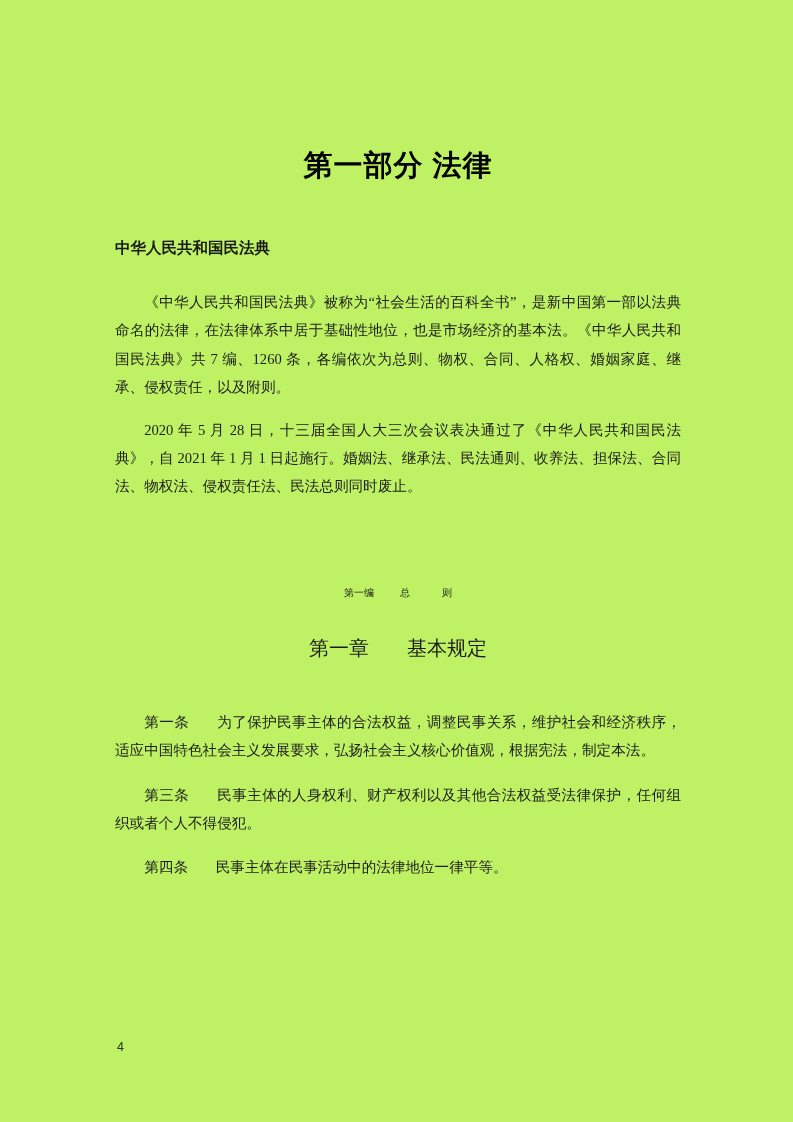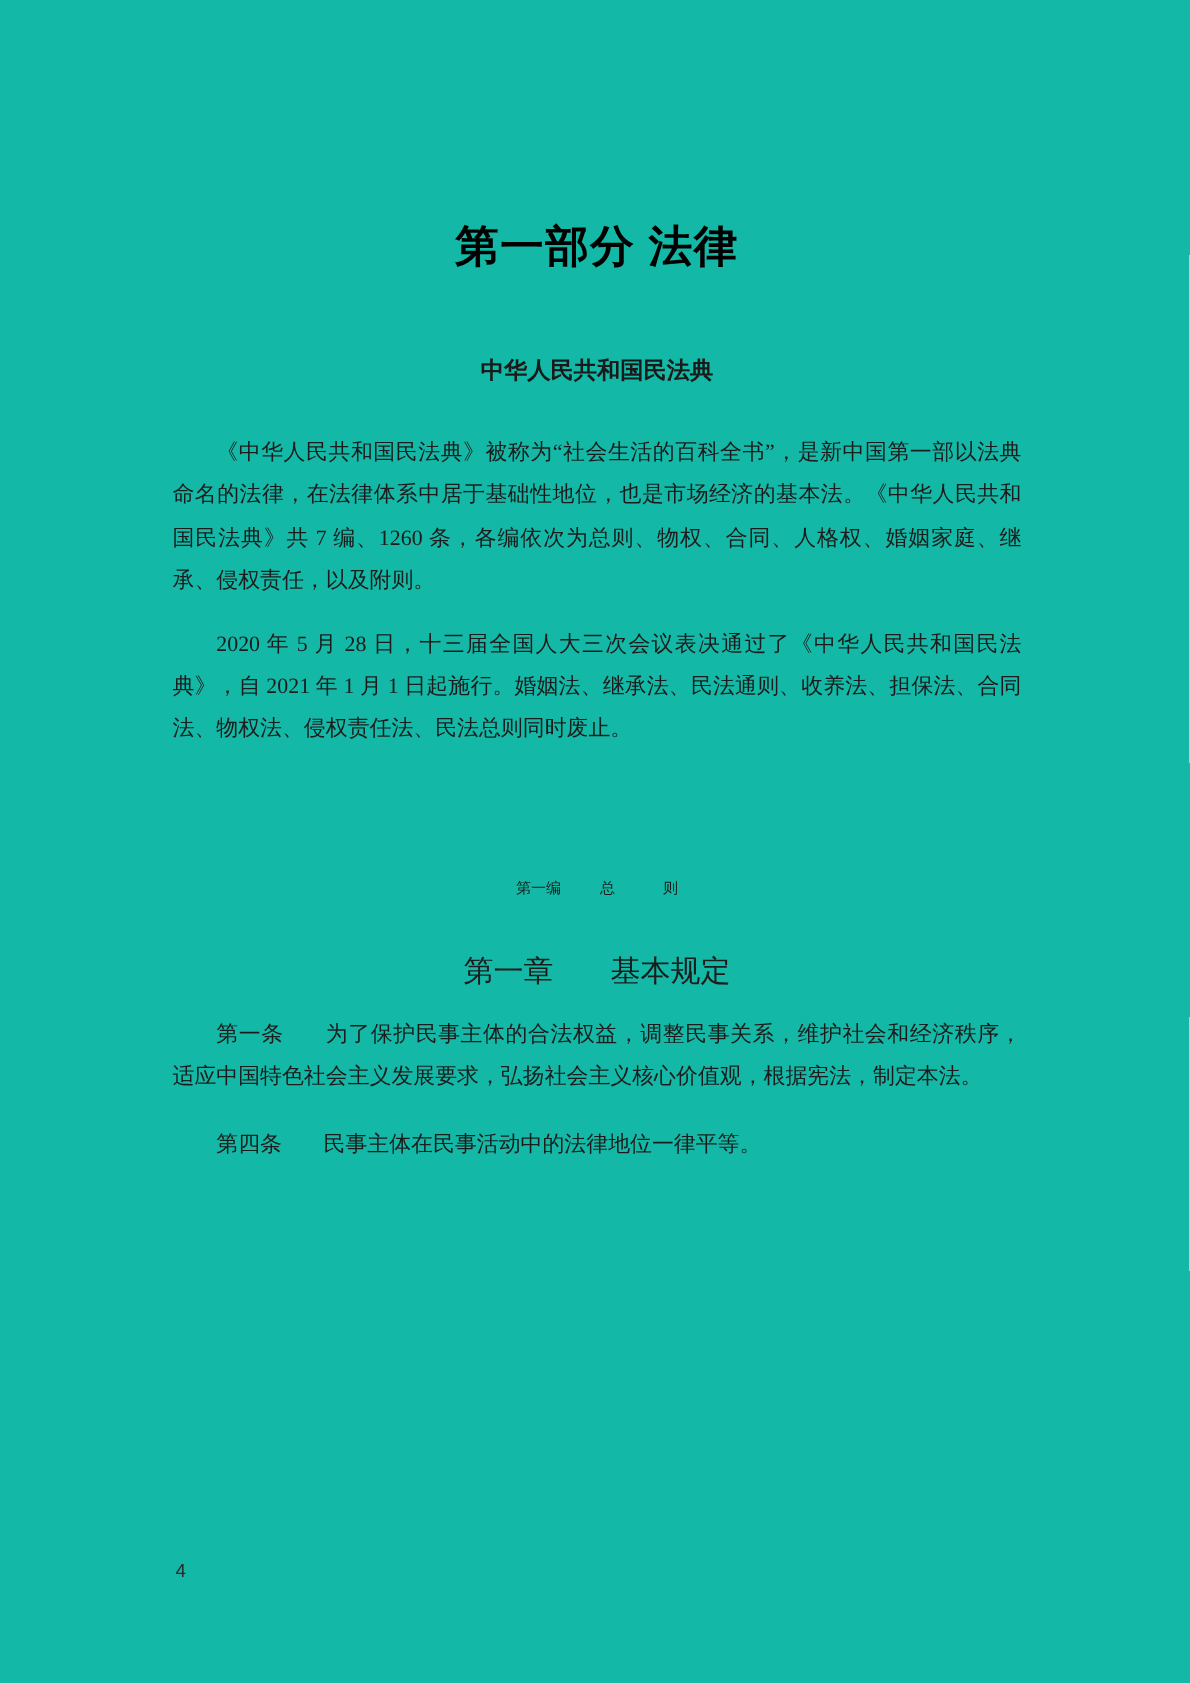--- a/index.html
+++ b/index.html
@@ -9,21 +9,21 @@
   }
   body {
     font-family: "Liberation Serif", "DejaVu Serif", serif;
     color: #1a1a1a;
     -webkit-font-smoothing: antialiased;
   }
   .page {
     position: relative;
     width: 793px;
     height: 1122px;
-    background: #14b8a6;
+    background: #bef264;
     overflow: hidden;
     box-sizing: border-box;
   }
   .content {
     position: absolute;
     left: 115px;
     top: 0;
     width: 566px;
   }
 
@@ -38,21 +38,20 @@
     color: #000000;
     line-height: 1.2;
     padding-top: 148px;
     font-family: "Liberation Sans", "DejaVu Sans", sans-serif;
   }
 
   
   .law-title {
     margin: 0;
     padding: 0;
-    text-align: center;
     font-size: 15.5px;
     font-weight: bold;
     color: #1a1a1a;
     line-height: 1.3;
     padding-top: 55px;
     font-family: Liberation Sans, sans-serif;
   }
 
   
   .intro-para {
@@ -91,21 +90,21 @@
   
   .article {
     margin: 0;
     font-size: 14.6px;
     line-height: 28.4px;
     text-align: justify;
     text-justify: inter-ideograph;
     text-indent: 2em;
     color: #1c1c1c;
   }
-  .article.a1 { margin-top: 14px; }
+  .article.a1 { margin-top: 46px; }
   .article.a2 { margin-top: 16px; }
   .article.a3 { margin-top: 16px; }
   .article.a4 { margin-top: 16px; }
   .article.a5 { margin-top: 20px; }
   .art-num { }
   .art-gap { display: inline-block; width: 1.9em; }
 
   
   .page-number {
     position: absolute;
@@ -136,20 +135,23 @@
 
     <div class="chapter-heading">
       <span>第一章</span><span class="gap-med"></span><span>基本规定</span>
     </div>
 
     <p class="article a1">
       <span class="art-num">第一条</span><span class="art-gap"></span><span>为了保护民事主体的合法权益，调整民事关系，维护社会和经济秩序，适应中国特色社会主义发展要求，弘扬社会主义核心价值观，根据宪法，制定本法。</span>
     </p>
 
 
+    <p class="article a3">
+      <span class="art-num">第三条</span><span class="art-gap"></span><span>民事主体的人身权利、财产权利以及其他合法权益受法律保护，任何组织或者个人不得侵犯。</span>
+    </p>
 
     <p class="article a4">
       <span class="art-num">第四条</span><span class="art-gap"></span><span>民事主体在民事活动中的法律地位一律平等。</span>
     </p>
 
 
   </div>
 
   <div class="page-number">4</div>
 </div>

